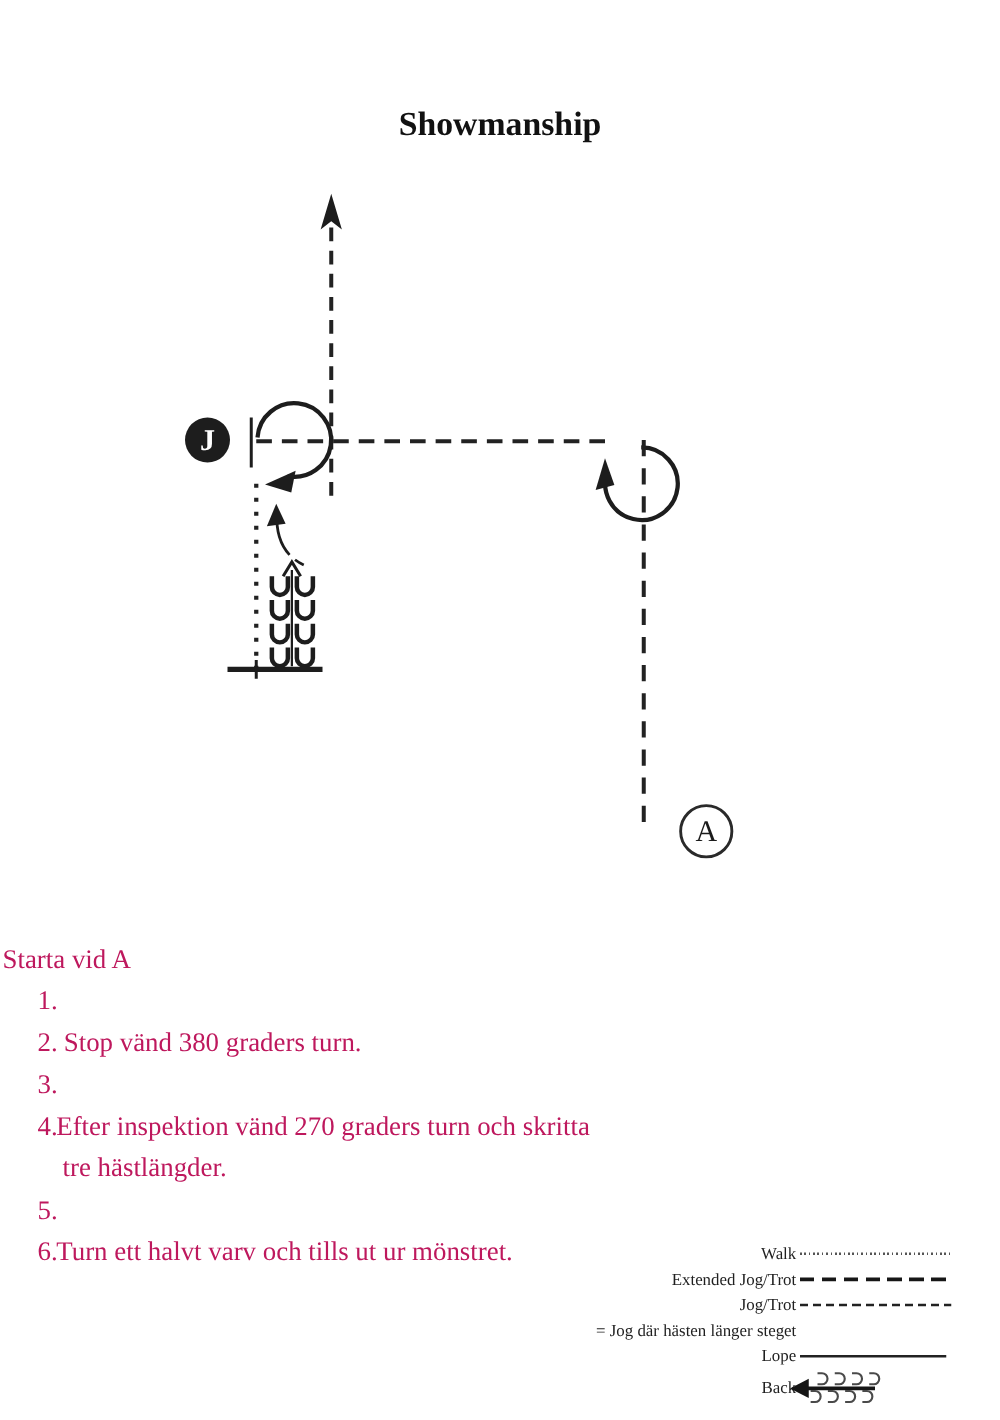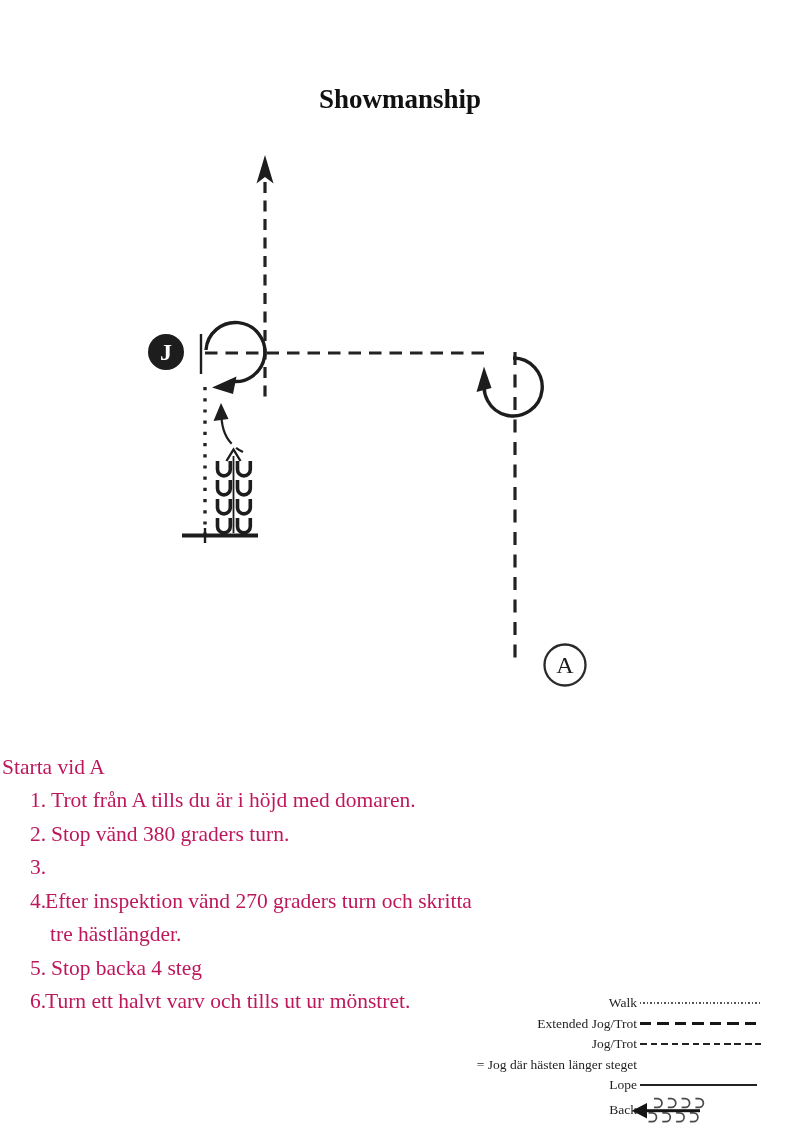--- a/index.html
+++ b/index.html
@@ -96,37 +96,35 @@
     <line x1="205" y1="528" x2="205" y2="543" class="thin"></line>
 
     <circle cx="565" cy="665" r="20.5" class="ring"></circle>
     <text x="565" y="673" class="atext">A</text>
   </svg>
 
   <div class="instructions">
     <div class="intro">Starta vid A</div>
     <div class="step">
       <span class="num">1.</span>
-      <span>Trot från A tills du är i höjd med domaren.</span>
     </div>
     <div class="step">
       <span class="num">2.</span>
       <span>Stop vänd 380 graders turn.</span>
     </div>
     <div class="step">
       <span class="num">3.</span>
     </div>
     <div class="step tight">
       <span class="num">4.</span>
       <span>Efter inspektion vänd 270 graders turn och skritta</span>
     </div>
     <div class="cont">tre hästlängder.</div>
     <div class="step">
       <span class="num">5.</span>
-      <span>Stop backa 4 steg</span>
     </div>
     <div class="step tight">
       <span class="num">6.</span>
       <span>Turn ett halvt varv och tills ut ur mönstret.</span>
     </div>
   </div>
 
   <div class="legend">
     <div class="lrow">
       <span class="llabel">Walk</span>

